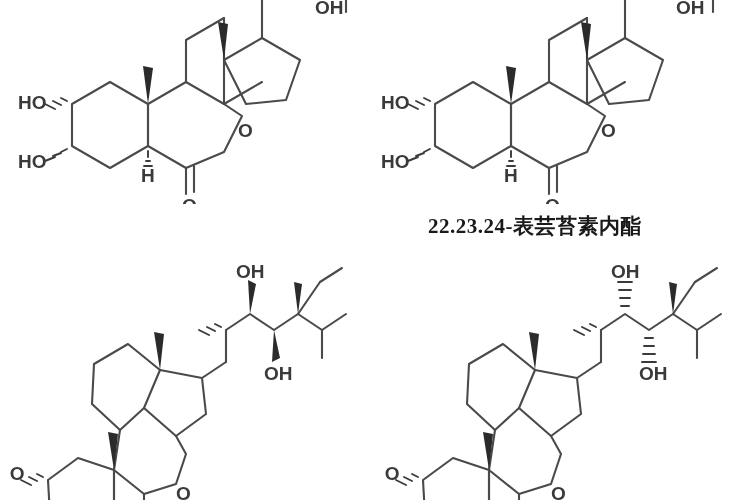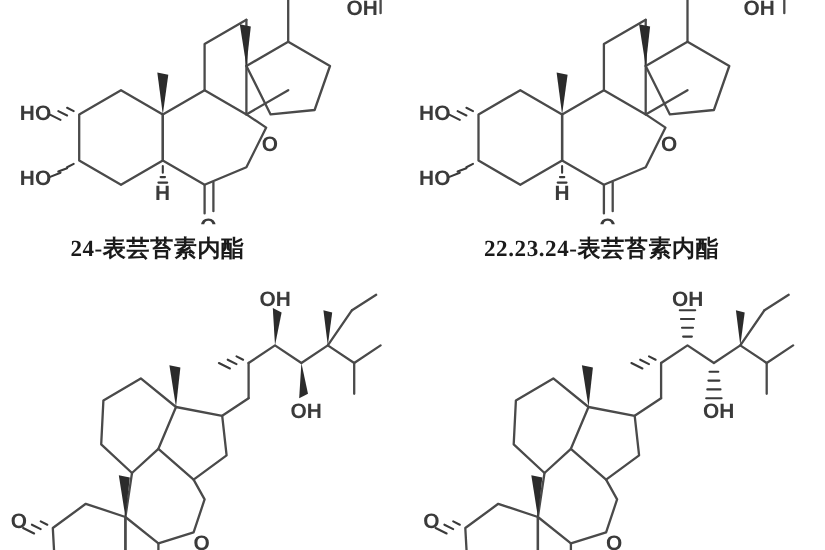--- a/index.html
+++ b/index.html
@@ -37,21 +37,21 @@
     letter-spacing: 0.5px;
     white-space: nowrap;
     line-height: 1;
   }
   
   #panel-tl { left: 10px;  top: -26px; width: 340px; height: 230px; }
   #panel-tr { left: 373px; top: -26px; width: 345px; height: 230px; }
   #panel-bl { left: 10px;  top: 258px; width: 370px; height: 250px; }
   #panel-br { left: 385px; top: 258px; width: 370px; height: 250px; }
   #caption-1 { left: 64px;  top: 216px; }
-  #caption-2 { left: 440px; top: 216px; }
+  #caption-2 { left: 428px; top: 216px; }
 </style>
 </head>
 <body>
 
 <div id="page">
 
   <div class="panel" id="panel-tl">
     <svg width="340" height="230" viewBox="0 0 340 230">
       <g fill="none" stroke="#4a4a4a" stroke-width="2.1" stroke-linecap="round" stroke-linejoin="round">
 
@@ -253,17 +253,16 @@
       <g fill="#3a3a3a" font-family="'Liberation Sans', sans-serif" font-size="19" font-weight="bold">
         <text x="226" y="20">OH</text>
         <text x="254" y="122">OH</text>
         <text x="-14" y="222">HO</text>
         <text x="-14" y="278">HO</text>
         <text x="166" y="242">O</text>
       </g>
     </svg>
   </div>
 
-  <div class="caption" id="caption-1">24-表芸苔素内酯</div>
 
   <div class="caption" id="caption-2">22.23.24-表芸苔素内酯</div>
 
 </div>
 
 </body></html>

